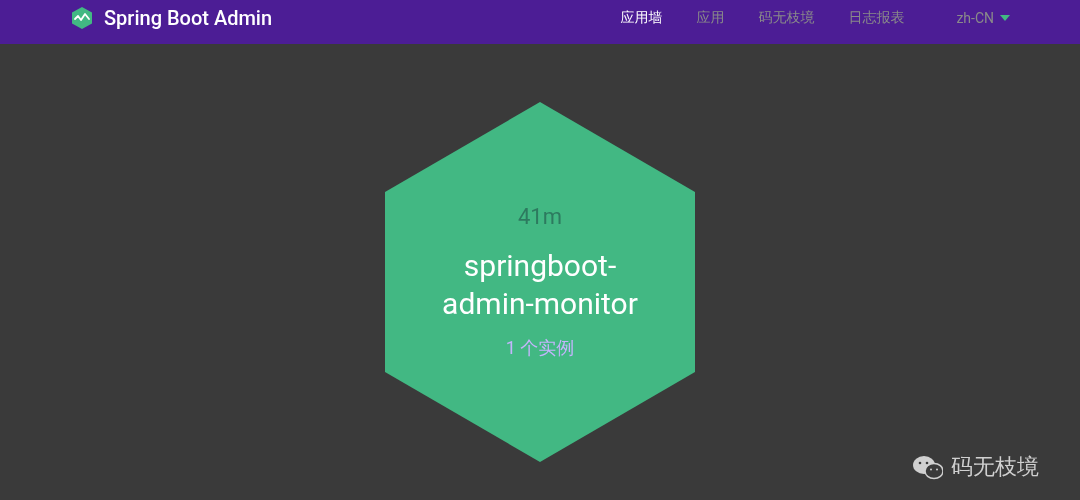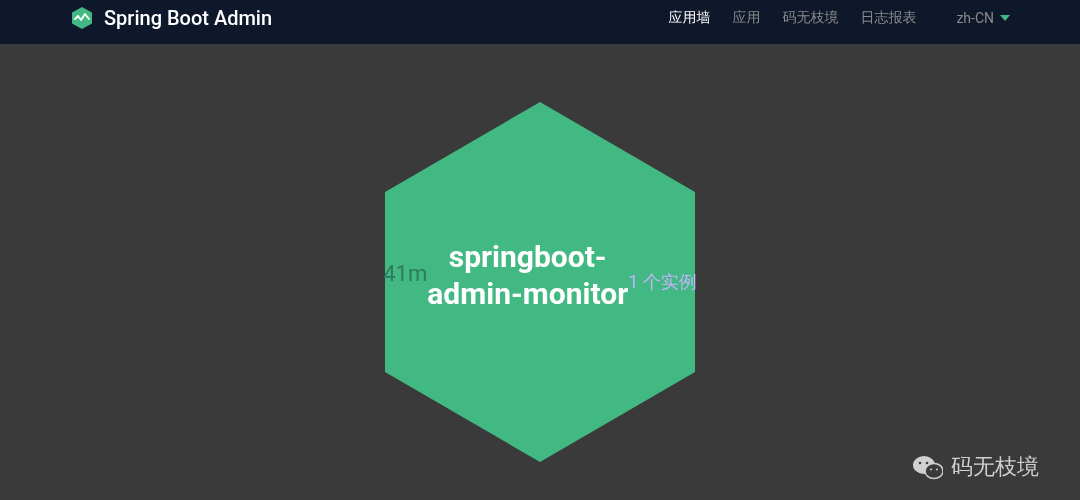--- a/index.html
+++ b/index.html
@@ -10,21 +10,21 @@
     body {
       width: 1080px;
       height: 500px;
       background: #3a3a3a;
       font-family: -apple-system, BlinkMacSystemFont, "Segoe UI", Roboto, "Helvetica Neue", Arial, sans-serif;
       overflow: hidden;
       position: relative;
     }
     .navbar {
       height: 44px;
-      background: #0f172a;
+      background: #4c1d95;
       display: flex;
       align-items: center;
       padding: 0 20px 8px 70px;
     }
     .navbar-brand {
       display: flex;
       align-items: center;
       gap: 10px;
     }
     .logo-hex {
@@ -33,21 +33,21 @@
     }
     .brand-title {
       color: #ffffff;
       font-size: 20px;
       font-weight: 500;
     }
     .navbar-right {
       margin-left: auto;
       display: flex;
       align-items: center;
-      gap: 22px;
+      gap: 34px;
     }
     .nav-item {
       color: #8a8a8a;
       font-size: 14px;
       cursor: pointer;
     }
     .nav-item.active {
       color: #ffffff;
     }
     .lang-selector {
@@ -90,31 +90,32 @@
       top: 0;
       left: 0;
       width: 100%;
       height: 100%;
     }
     .hex-content {
       position: relative;
       z-index: 2;
       text-align: center;
       display: flex;
+      flex-direction: column;
       align-items: center;
     }
     .uptime {
       color: #2d7a5f;
       font-size: 22px;
       margin-bottom: 18px;
     }
     .app-name {
       color: #ffffff;
       font-size: 30px;
-      font-weight: 700;
+      font-weight: 400;
       line-height: 1.25;
       margin-bottom: 14px;
     }
     .instance-count {
       color: #c4b5fd;
       font-size: 18px;
     }
     .watermark {
       position: absolute;
       bottom: 18px;

